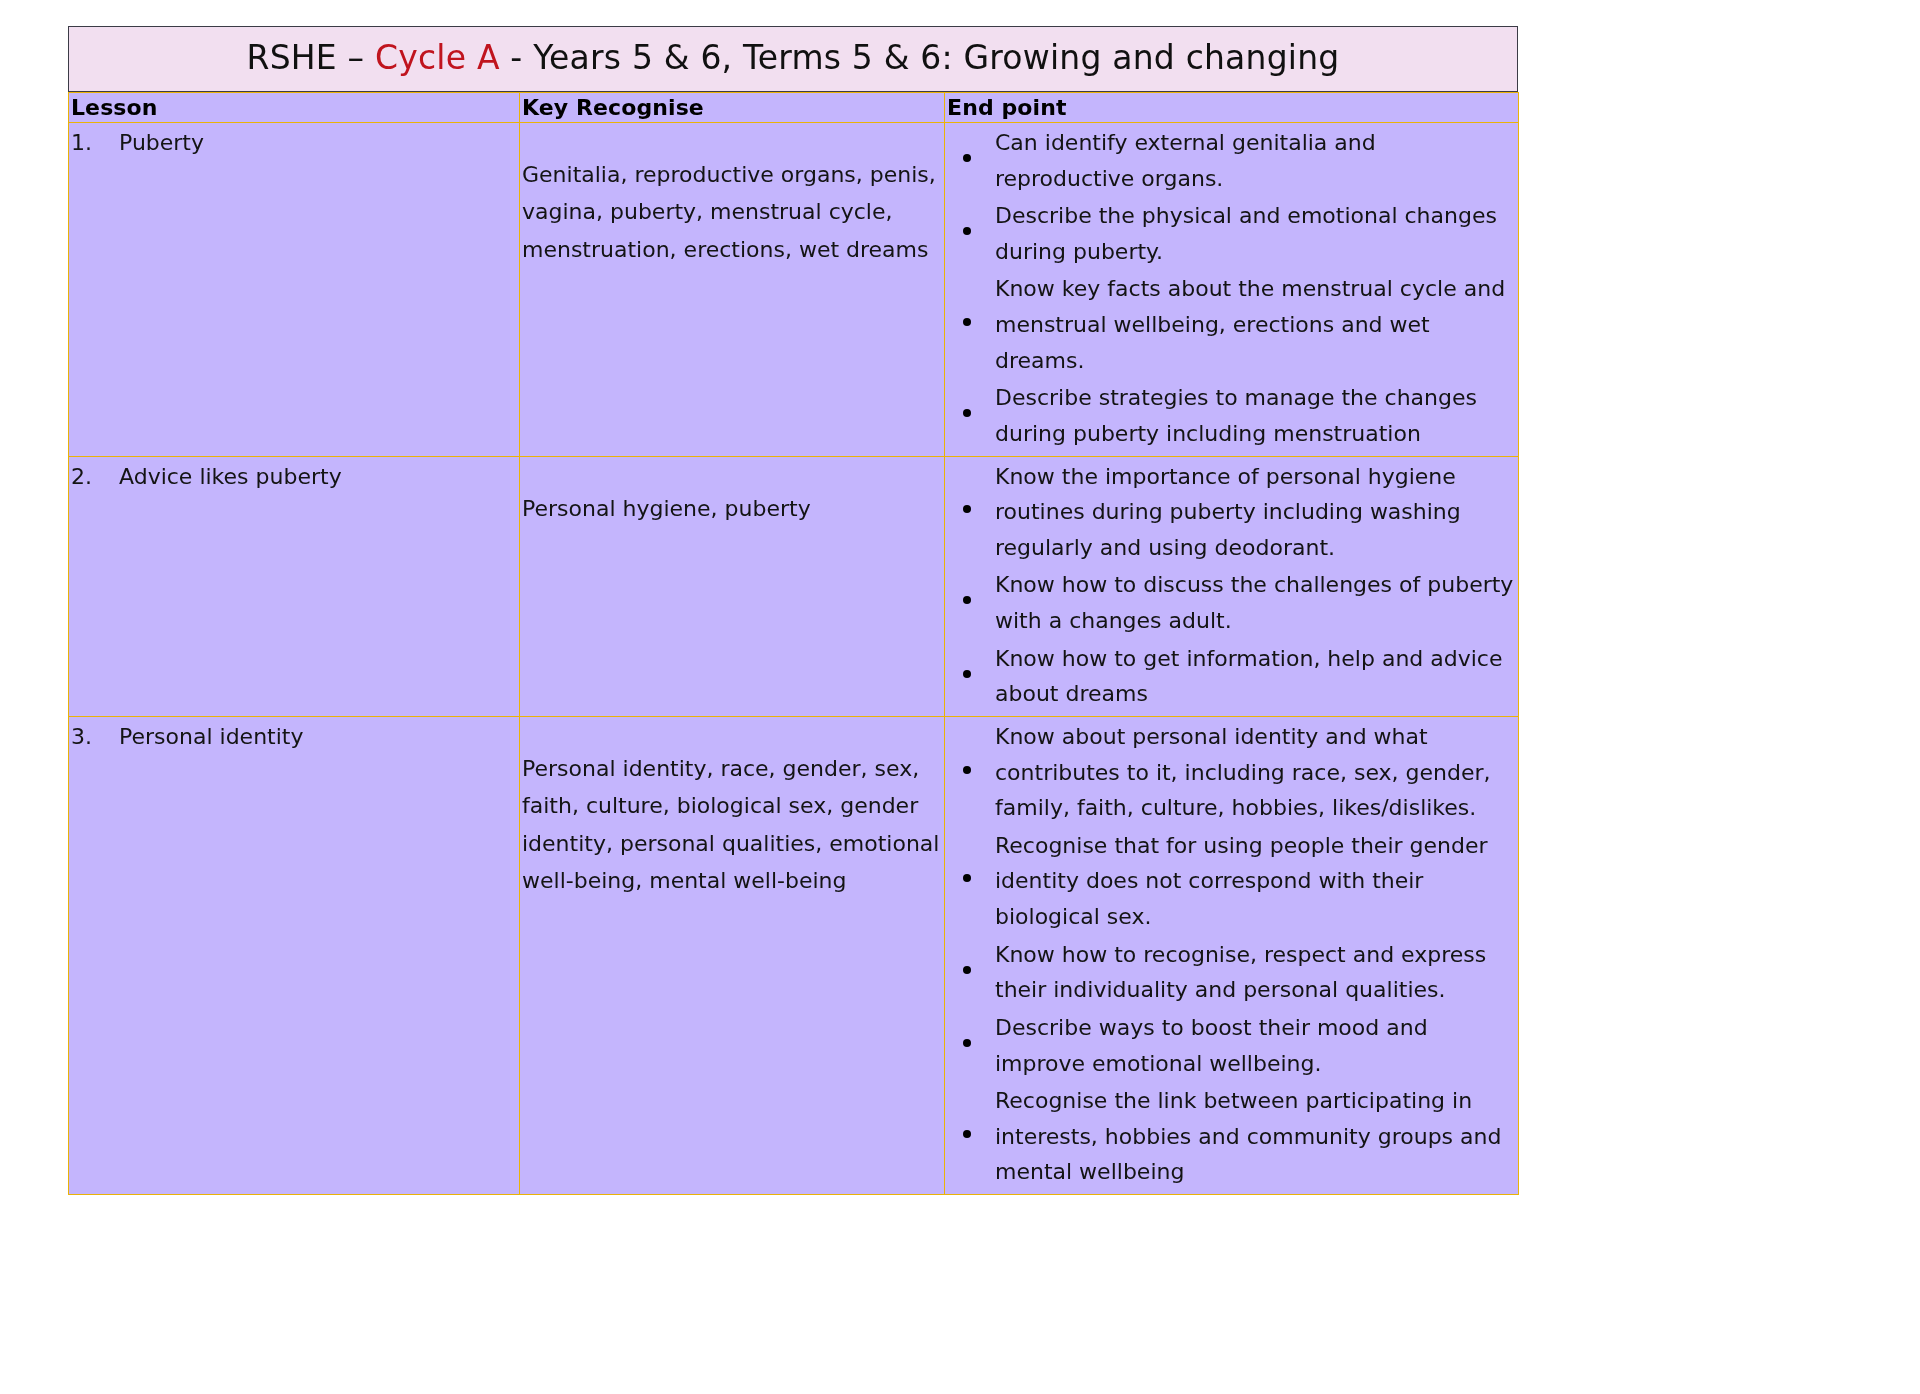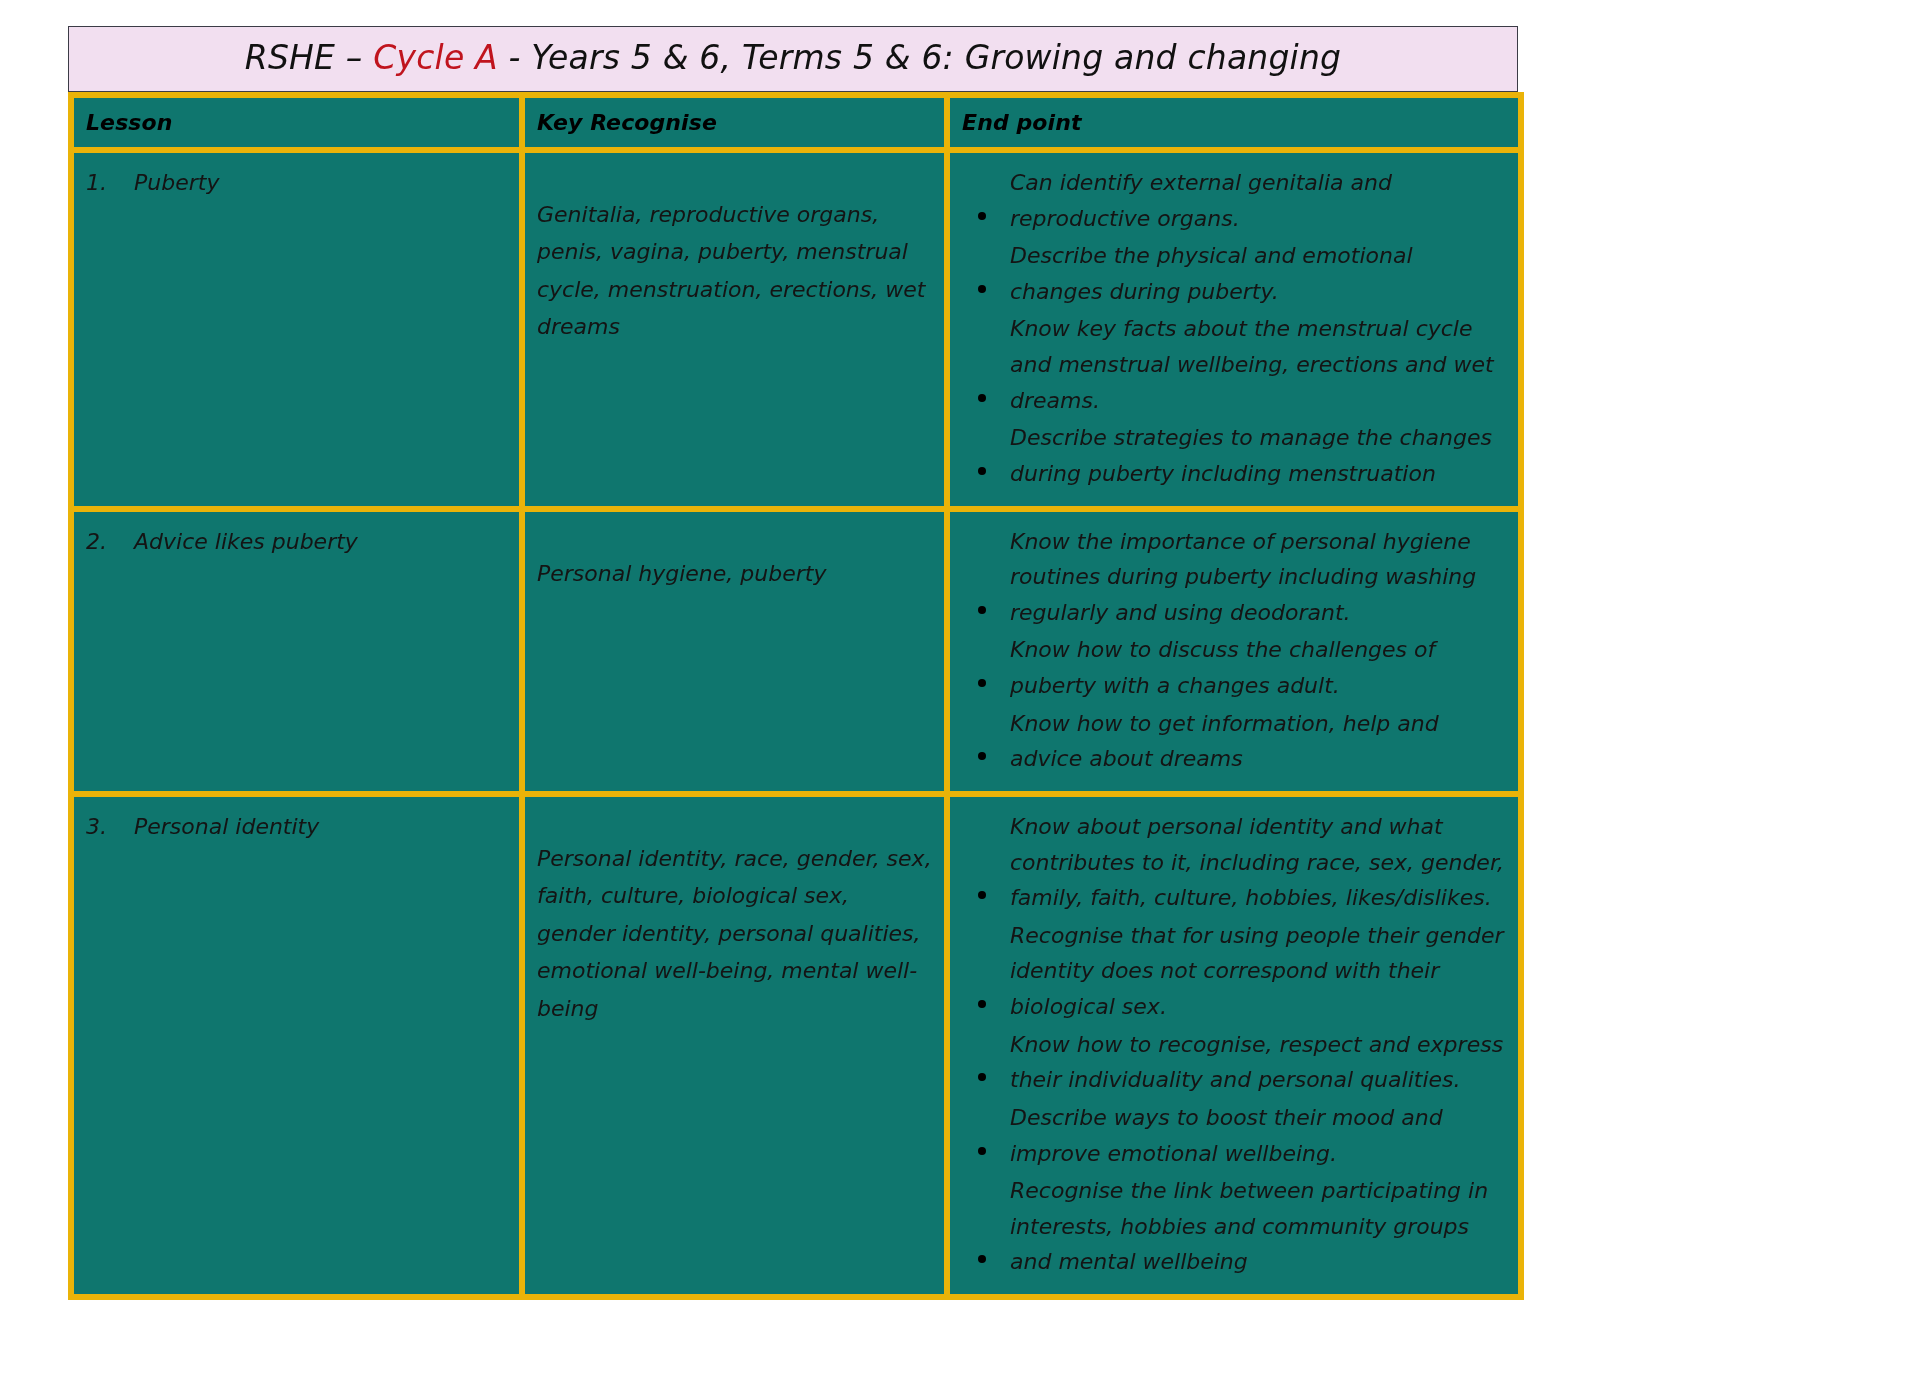--- a/index.html
+++ b/index.html
@@ -13,21 +13,20 @@
     font-family: "DejaVu Sans", sans-serif;
     -webkit-font-smoothing: antialiased;
   }
 
   .page {
     position: relative;
     width: 1836px;
     height: 1394px;
     background: #ffffff;
     box-sizing: border-box;
-    font-style: italic;
   }
 
   .doc {
     position: absolute;
     left: 68px;
     top: 26px;
     width: 1450px;
   }
 
   
@@ -52,24 +51,24 @@
   }
 
   
   table.sched {
     width: 100%;
     border-collapse: collapse;
     table-layout: fixed;
     background: #ffffff;
   }
   table.sched td, table.sched th {
-    border: 6px solid #eab308;
+    border: 1px solid #eab308;
     vertical-align: top;
-    padding: 12px;
-    background: #0f766e;
+    padding: 2px;
+    background: #c4b5fd;
   }
 
   col.c-lesson { width: 451px; }
   col.c-vocab  { width: 425px; }
   col.c-end    { width: 574px; }
 
   th.hdr {
     text-align: left;
     font-weight: normal;
     padding: 9px 0 10px 13px;
@@ -119,21 +118,21 @@
   }
 
   
   ul.endpoints {
     list-style: none;
     margin: 0;
     padding: 0;
   }
   ul.endpoints li {
     display: flex;
-    align-items: flex-end;
+    align-items: center;
     margin: 0 0 2px 0;
   }
   .bul {
     flex: 0 0 48px;
     width: 48px;
     text-align: left;
     padding-left: 16px;
     box-sizing: border-box;
     font-size: 22px;
     line-height: 1.62;

